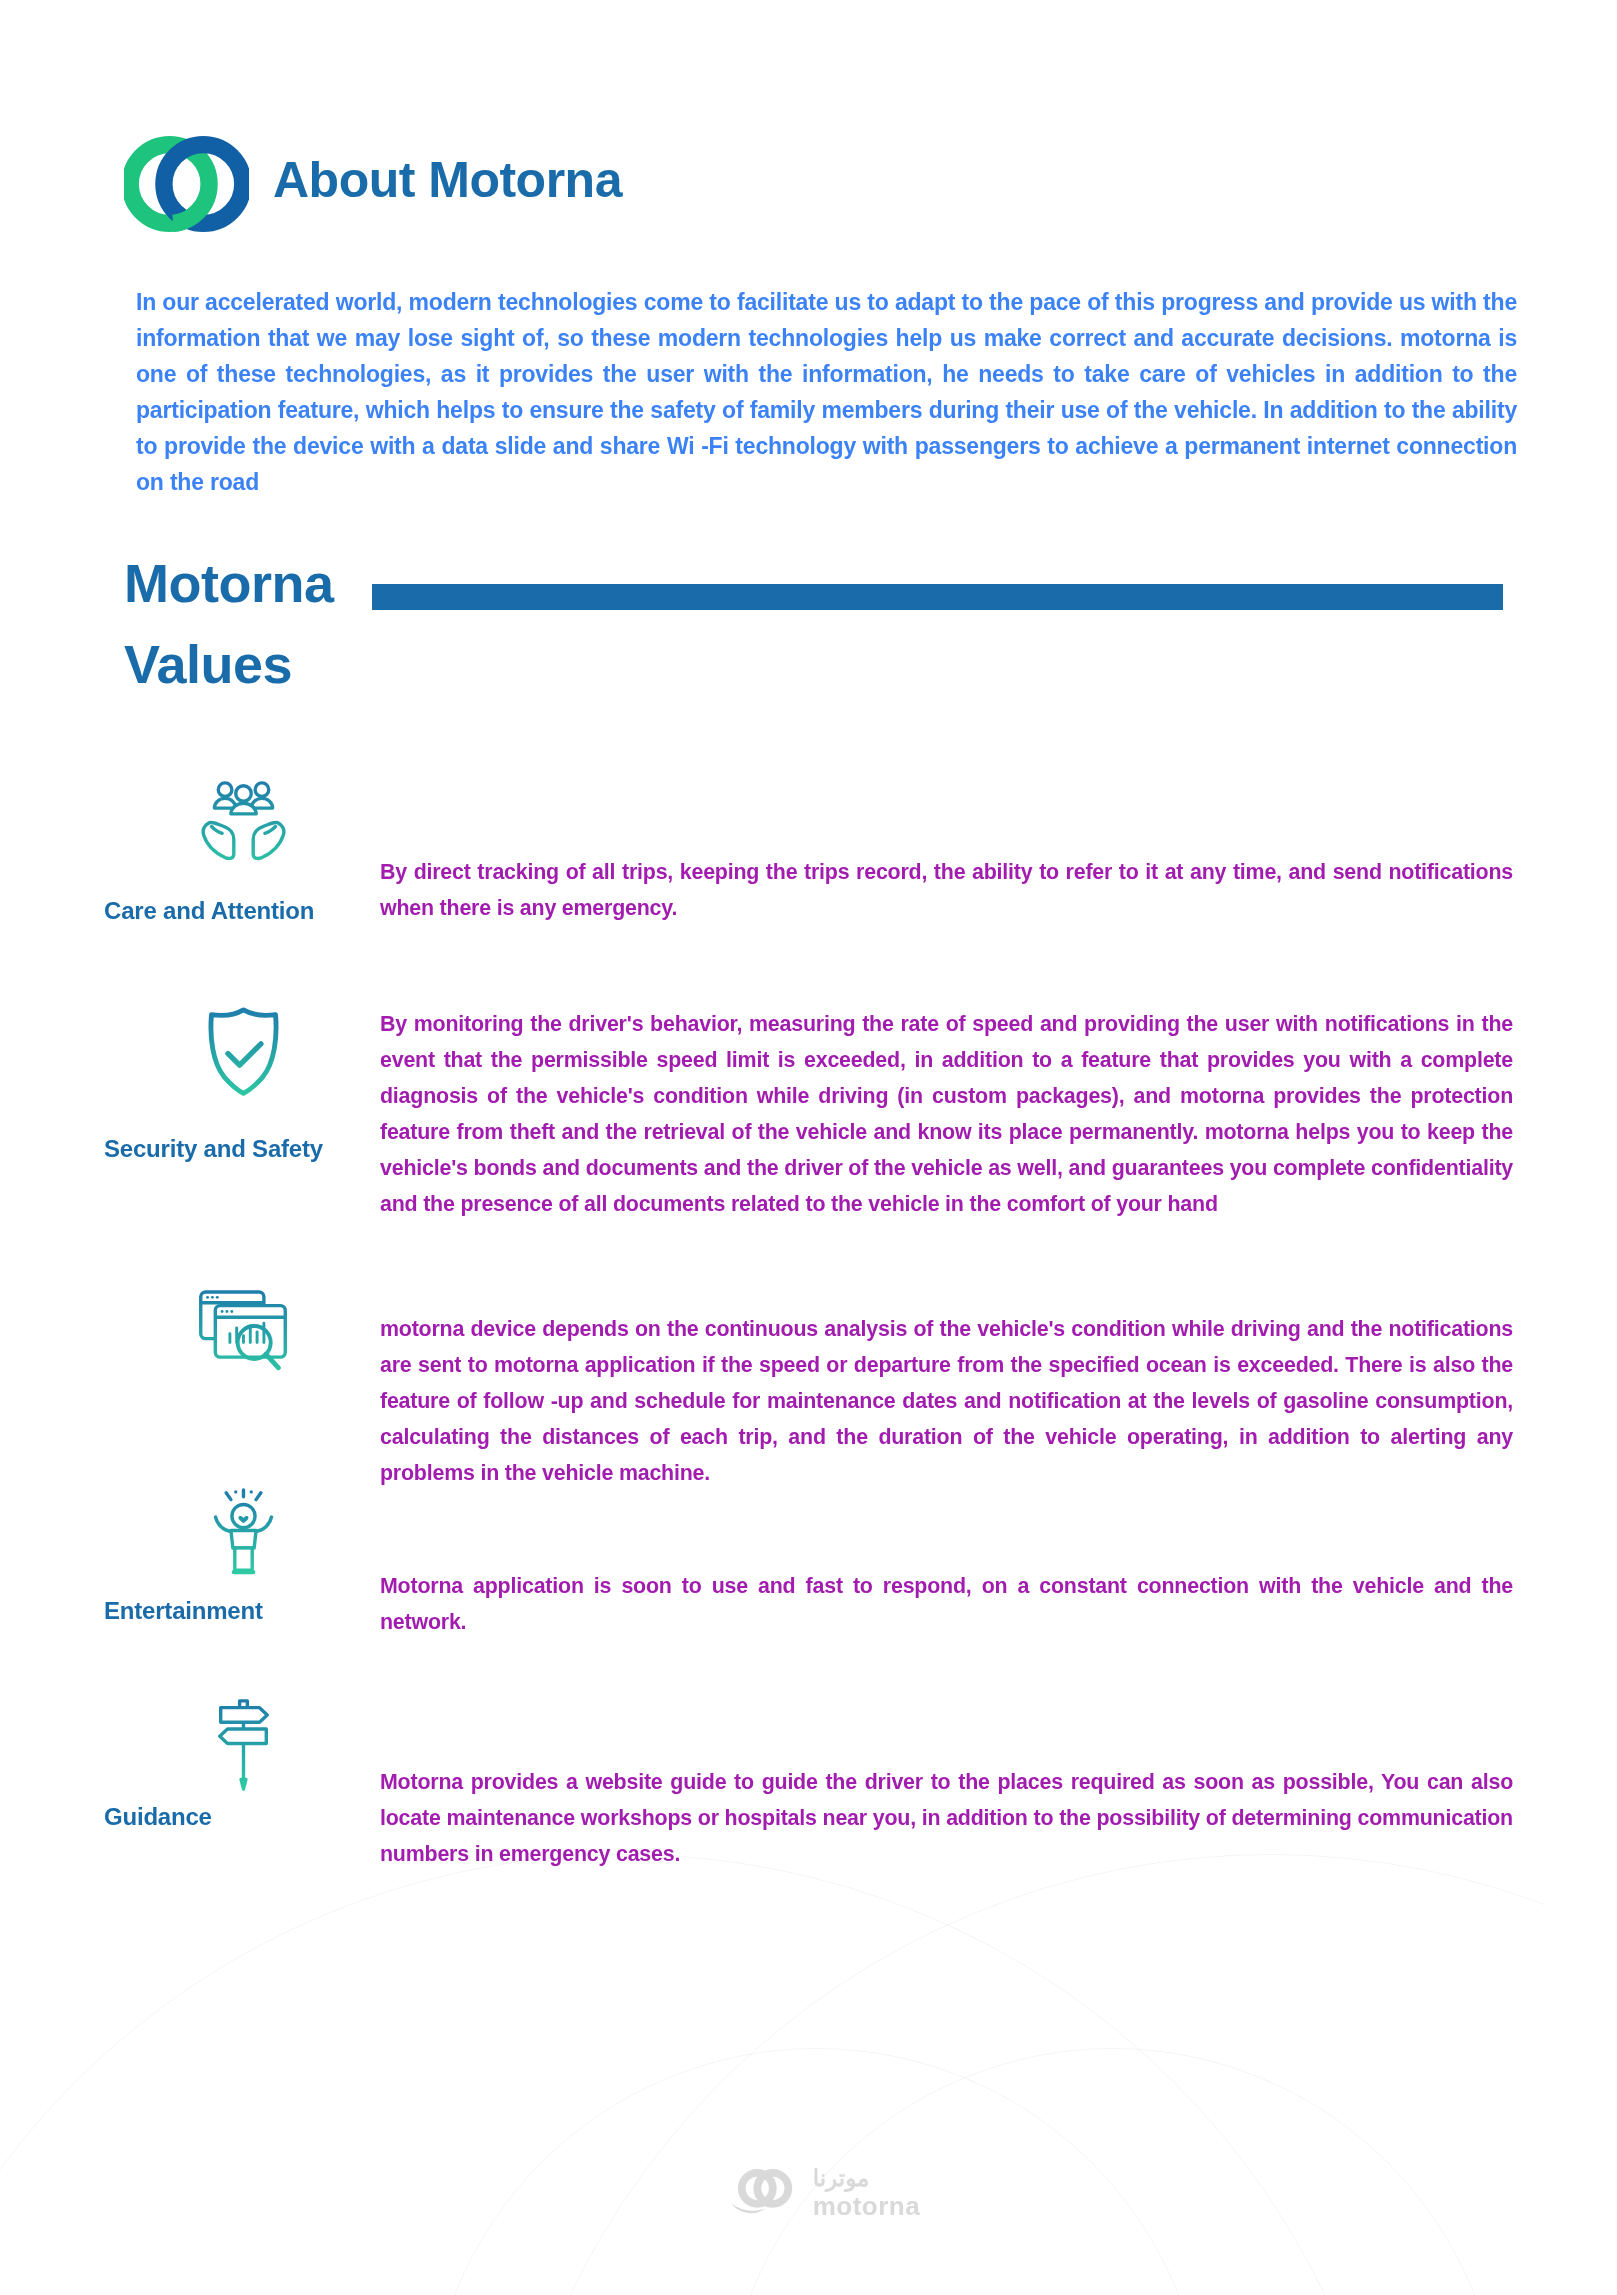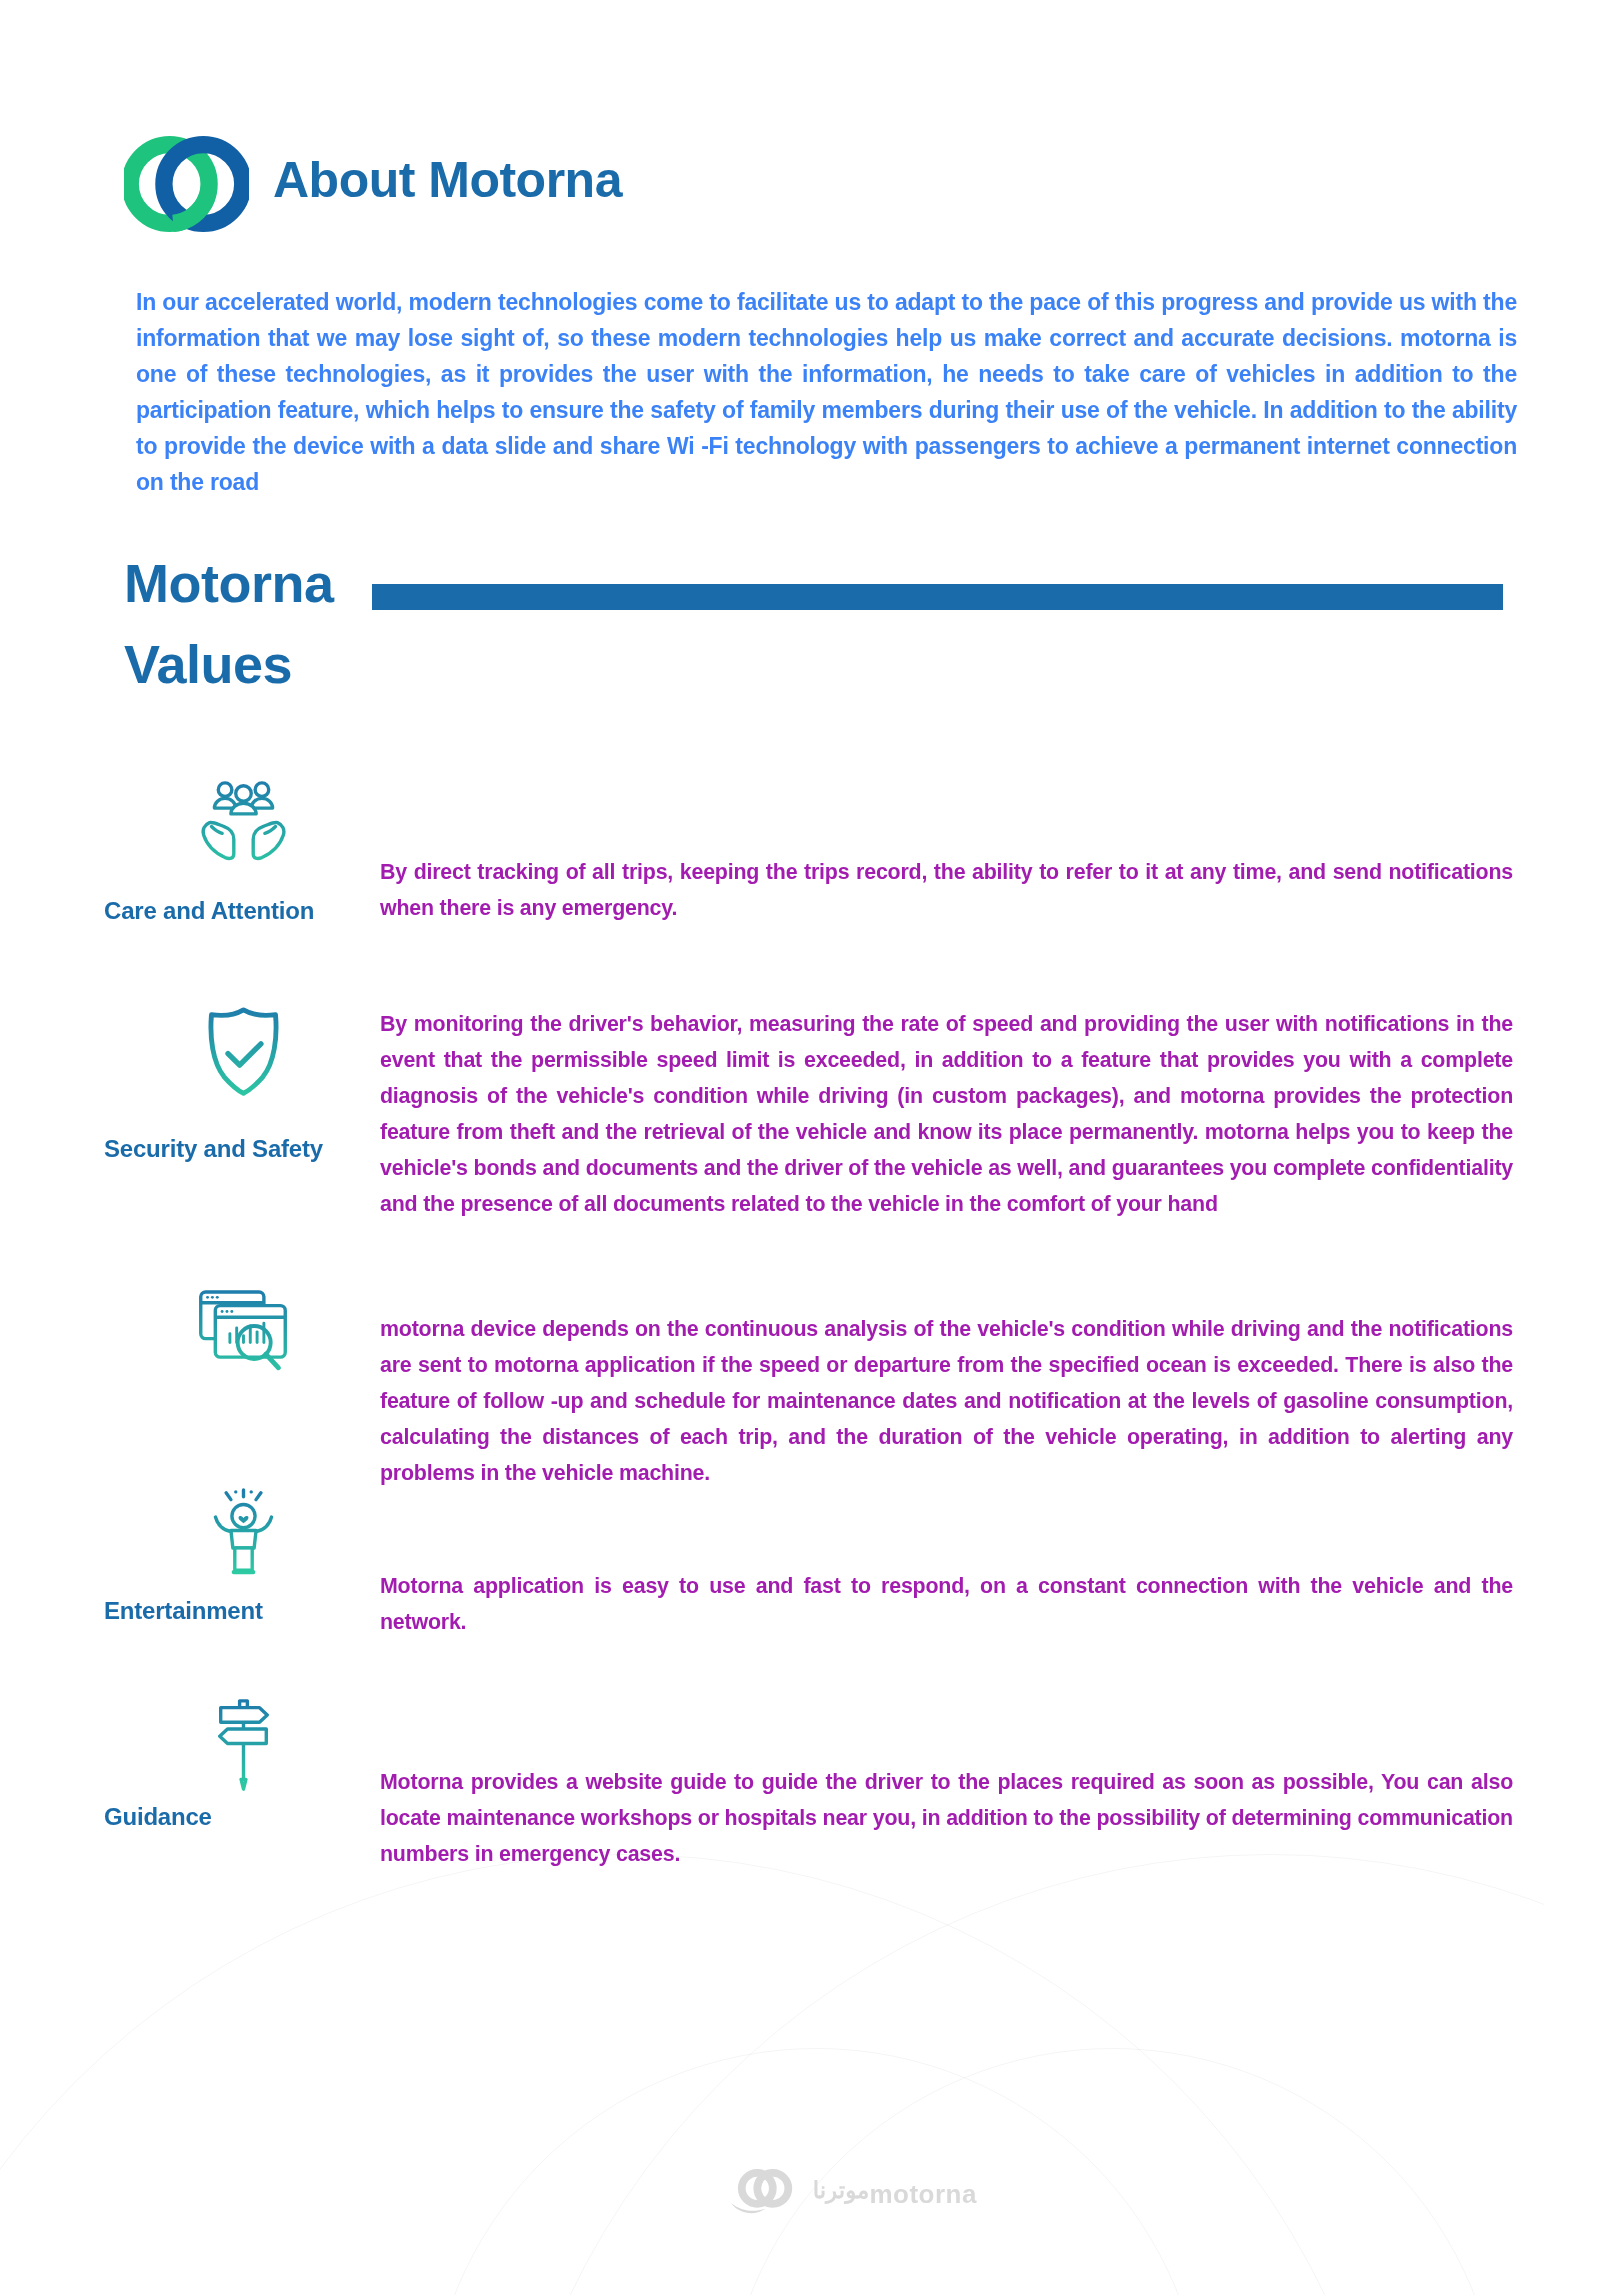--- a/index.html
+++ b/index.html
@@ -69,21 +69,21 @@
   #icon-sec{top:1003px}   #label-sec{top:1134px}   #text-sec{top:1006px}
   #icon-fol{top:1285px}   #label-fol{top:1420px}   #text-fol{top:1311px}
   #icon-ent{top:1486px}   #label-ent{top:1596px}   #text-ent{top:1568px}
   #icon-gui{top:1697px}   #label-gui{top:1802px}   #text-gui{top:1764px}
 
   
   .watermark{
     position:absolute; left:729px; top:2164px;
     display:flex; align-items:center; gap:10.7px;
   }
-  .wm-text{display:flex; flex-direction:row; line-height:1;}
+  .wm-text{display:flex; flex-direction:column; line-height:1;}
   .wm-ar{font-size:23px; font-weight:700; color:#d9d9d9; text-align:left;}
   .wm-en{font-size:26px; font-weight:700; color:#d9d9d9; letter-spacing:0.5px; margin-top:2.9px;}
 </style>
 <title>About Motorna</title></head>
 <body>
 
 <div class="page">
 
   <div class="bg-arc" id="arc-big-left"></div>
   <div class="bg-arc" id="arc-big-right"></div>
@@ -205,21 +205,21 @@
       <g stroke="url(#gent)" stroke-width="7" stroke-linecap="round" fill="none">
         <path d="M64,94 C48,92 36,80 32,64"></path>
         <path d="M116,94 C132,92 144,80 148,64"></path>
       </g>
       <path d="M64,92 L116,92 L112,128 L68,128 Z" fill="#ffffff" stroke="url(#gent)" stroke-width="7" stroke-linejoin="round"></path>
       <rect x="72" y="128" width="36" height="46" fill="#ffffff" stroke="url(#gent)" stroke-width="7"></rect>
       <line x1="70" y1="178" x2="110" y2="178" stroke="url(#gent)" stroke-width="9" stroke-linecap="round"></line>
     </svg>
   </div>
   <div class="vlabel" id="label-ent">Entertainment</div>
-  <p class="vtext" id="text-ent">Motorna application is easy to use and fast to respond, on a constant connection with the vehicle and the network.</p>
+  <p class="vtext" id="text-ent">Motorna application is soon to use and fast to respond, on a constant connection with the vehicle and the network.</p>
 
   <div class="vicon" id="icon-gui">
     <svg width="83" height="97" viewBox="0 0 170 200">
       <defs>
           <linearGradient id="ggui" gradientUnits="userSpaceOnUse" x1="85" y1="0" x2="85" y2="200">
         <stop offset="0" stop-color="#1e78ac"></stop>
             <stop offset="1" stop-color="#2ecfa2"></stop>
       </linearGradient>
         </defs>
       <g stroke="url(#ggui)" stroke-width="7" fill="#ffffff" stroke-linejoin="round">

